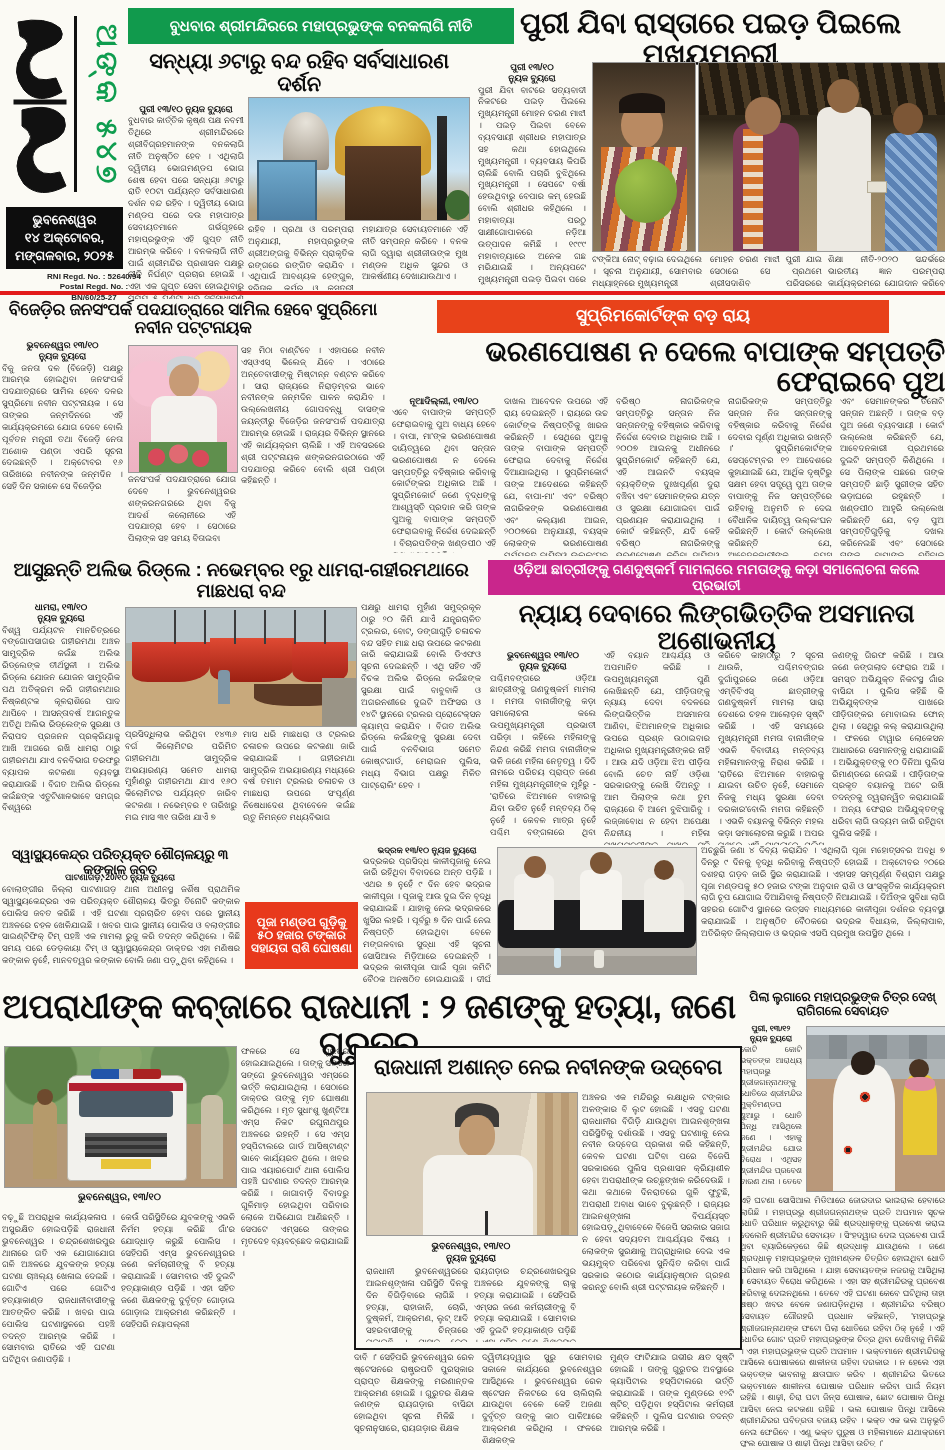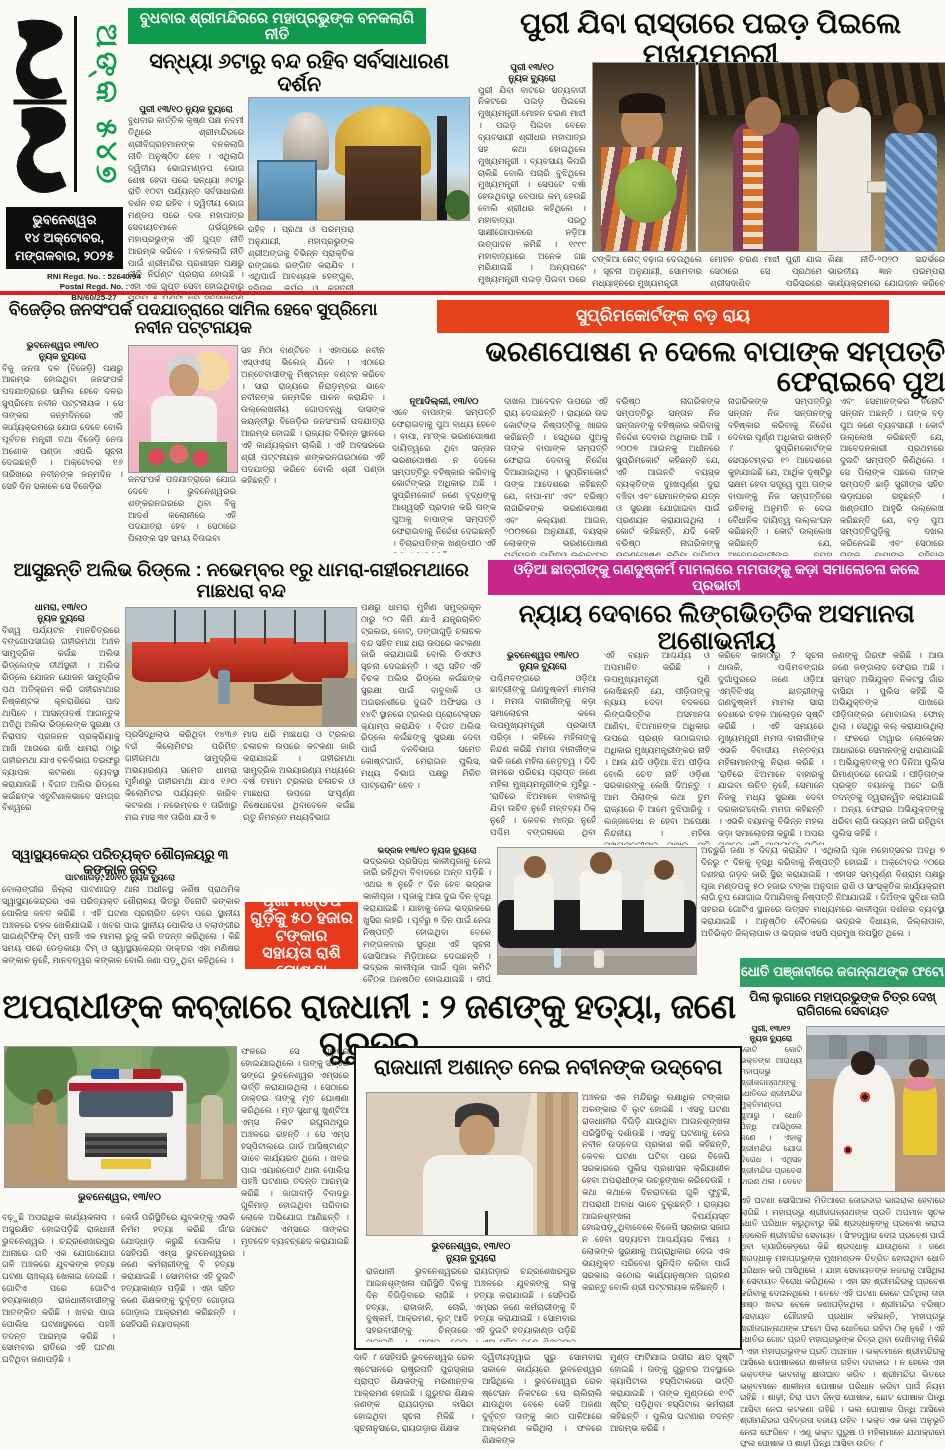--- a/index.html
+++ b/index.html
@@ -39,35 +39,36 @@
       <div>୧୪ ଅକ୍ଟୋବର,</div>
       <div>ମଙ୍ଗଳବାର, ୨୦୨୫</div>
     </div>
     <div class="abs rni" style="left:0;top:272px;width:128px;margin-left:30px;">
       <div>RNI Regd. No. : 52640/94</div>
       <div>Postal Regd. No. :</div>
       <div>BN/60/25-27</div>
     </div>
   </div>
 
-  <div class="abs kicker" style="left:128px;top:8px;width:298px;height:36px;background:#119a4d;font-size:15px;">ବୁଧବାର ଶ୍ରୀମନ୍ଦିରରେ ମହାପ୍ରଭୁଙ୍କ ବନକଲାଗି ନୀତି</div>
+  <div class="abs kicker" style="left:128px;top:8px;width:386px;height:36px;background:#119a4d;font-size:15px;">ବୁଧବାର ଶ୍ରୀମନ୍ଦିରରେ ମହାପ୍ରଭୁଙ୍କ ବନକଲାଗି ନୀତି</div>
   <div class="abs hl" style="left:128px;top:50px;width:342px;font-size:21px;">ସନ୍ଧ୍ୟା ୬ଟାରୁ ବନ୍ଦ ରହିବ ସର୍ବସାଧାରଣ ଦର୍ଶନ</div>
   <div class="abs" style="left:128px;top:104px;width:116px;height:198px;">
     <div class="dl">ପୁରୀ ୧୩/୧୦ ନ୍ୟୁଜ ବ୍ୟୁରୋ</div>
     <div class="col" style="height:184px;">ବୁଧବାର କାର୍ତ୍ତିକ କୃଷ୍ଣ ପକ୍ଷ ନବମୀ ତିଥିରେ ଶ୍ରୀମନ୍ଦିରରେ ଶ୍ରୀବିଗ୍ରହମାନଙ୍କ ବନକଲାଗି ନୀତି ଅନୁଷ୍ଠିତ ହେବ । ଏଥିଲାଗି ଦ୍ୱିତୀୟ ଭୋଗମଣ୍ଡପ ଭୋଗ ଶେଷ ହେବା ପରେ ସନ୍ଧ୍ୟା ୬ଟାରୁ ରାତି ୧୦ଟା ପର୍ଯ୍ୟନ୍ତ ସର୍ବସାଧାରଣ ଦର୍ଶନ ବନ୍ଦ ରହିବ । ଦ୍ୱିତୀୟ ଭୋଗ ମଣ୍ଡପ ପରେ ଦଉ ମହାପାତ୍ର ସେବାୟତମାନେ ଗର୍ଭଗୃହରେ ମହାପ୍ରଭୁଙ୍କ ଏହି ଗୁପ୍ତ ନୀତି ଆରମ୍ଭ କରିବେ । ବନକଲାଗି ନୀତି ପାଇଁ ଶ୍ରୀମନ୍ଦିର ପ୍ରଶାସନ ପକ୍ଷରୁ ନୀତି ନିର୍ଘଣ୍ଟ ପ୍ରଚାର ହୋଇଛି । ଏହା ଏକ ଗୁପ୍ତ ସେବା ହୋଇଥିବାରୁ ପ୍ରାୟ ୫ ଘଣ୍ଟା ଧରି ସର୍ବସାଧାରଣ ଦର୍ଶନ ବନ୍ଦ</div>
   </div>
   <div class="photo" style="left:248px;top:97px;width:220px;height:122px;background:linear-gradient(#8fc3e0,#cde4f2 60%,#b9a27d 92%);">
     <div class="ph" style="left:86px;top:8px;width:96px;height:70px;background:radial-gradient(circle at 50% 20%,#f0d060,#cf9e32 70%);border-radius:50% 50% 12% 12%;"></div>
     <div class="ph" style="left:96px;top:48px;width:76px;height:74px;background:linear-gradient(#5a3b26,#3c2718);"></div>
     <div class="ph" style="left:34px;top:14px;width:46px;height:58px;background:radial-gradient(circle at 50% 18%,#e7e3da,#9a8f80);border-radius:50% 50% 8% 8%;"></div>
     <div class="ph" style="left:8px;top:62px;width:56px;height:60px;background:linear-gradient(#6fa9cc,#4c7ea3);border:2px solid #3e647e;"></div>
     <div class="ph" style="left:188px;top:18px;width:10px;height:104px;background:linear-gradient(#2c2c2c,#151515);"></div>
     <div class="ph" style="left:196px;top:92px;width:26px;height:30px;background:#3f6b33;border-radius:50%;"></div>
   </div>
   <div class="abs col" style="left:248px;top:224px;width:106px;height:66px;">ରହିବ । ପ୍ରଥା ଓ ପରମ୍ପରା ଅନୁଯାୟୀ, ମହାପ୍ରଭୁଙ୍କ ଶ୍ରୀଅଙ୍ଗକୁ ବିଭିନ୍ନ ପ୍ରାକୃତିକ ରଙ୍ଗରେ ରଙ୍ଗିତ କରାଯିବ । ଏଥିପାଇଁ ଆବଶ୍ୟକ ହେଙ୍ଗୁଳ, ହରିତାଳ, କର୍ପୂର ଓ କସ୍ତୁରୀ ବ୍ୟବହାର କରାଯାଇ ବଡ</div>
+  <div class="abs col" style="left:362px;top:224px;width:106px;height:66px;">ମହାଯାତ୍ର ସେବାୟତମାନେ ଏହି ନୀତି ସମ୍ପନ୍ନ କରିବେ । ବନକ ଲାଗି ଦ୍ୱାରା ଶ୍ରୀଜୀଉଙ୍କ ମୁଖ ମଣ୍ଡଳ ଅଧିକ ସୁନ୍ଦର ଓ ଆକର୍ଷଣୀୟ ଦେଖାଯାଉଥାଏ ।</div>
 
   <div class="abs hl" style="left:476px;top:8px;width:469px;font-size:29px;">ପୁରୀ ଯିବା ରାସ୍ତାରେ ପଇଡ଼ ପିଇଲେ ମୁଖ୍ୟମନ୍ତ୍ରୀ</div>
   <div class="abs" style="left:478px;top:62px;width:108px;height:228px;">
     <div class="dl"><span>ପୁରୀ ୧୩/୧୦</span><br><span>ନ୍ୟୁଜ ବ୍ୟୁରୋ</span></div>
     <div class="col" style="height:200px;">ପୁରୀ ଯିବା ବାଟରେ ସତ୍ୟବାଦୀ ନିକଟରେ ପଇଡ଼ ପିଇଲେ ମୁଖ୍ୟମନ୍ତ୍ରୀ ମୋହନ ଚରଣ ମାଝୀ । ପଇଡ଼ ପିଇବା ବେଳେ ବ୍ୟବସାୟୀ ଶ୍ରୀଧର ମହାପାତ୍ର ସହ କଥା ହୋଇଥିଲେ ମୁଖ୍ୟମନ୍ତ୍ରୀ । ବ୍ୟବସାୟ କିପରି ଚାଲିଛି ବୋଲି ପଚାରି ବୁଝିଥିଲେ ମୁଖ୍ୟମନ୍ତ୍ରୀ । ସେପଟେ ବର୍ଷା ହେଉଥିବାରୁ ବେପାର କମ୍ ହେଉଛି ବୋଲି ଶ୍ରୀଧର କହିଥିଲେ । ମହାବାତ୍ୟା ପରଠୁ ସାକ୍ଷୀଗୋପାଳରେ ନଡ଼ିଆ ଉତ୍ପାଦନ କମିଛି । ୧୯୯୯ ମହାବାତ୍ୟାରେ ଅନେକ ଗଛ ମରିଯାଇଛି । ଅନ୍ୟପଟେ ମୁଖ୍ୟମନ୍ତ୍ରୀ ପଇଡ଼ ପିଇବା ପରେ ଶ୍ରୀଧରଙ୍କୁ ପ୍ରଶଂସା କରିବା ସହିତ ଦୁଇଟି ୫ଶହ</div>
   </div>
   <div class="photo" style="left:592px;top:62px;width:102px;height:188px;background:linear-gradient(#3b2f22,#6b543c 35%,#8d7a5d);">
     <div class="ph" style="left:28px;top:38px;width:42px;height:48px;background:#b98a62;border-radius:50%;"></div>
     <div class="ph" style="left:26px;top:30px;width:46px;height:20px;background:#1b1410;border-radius:50% 50% 0 0;"></div>
     <div class="ph" style="left:8px;top:84px;width:86px;height:104px;background:repeating-linear-gradient(100deg,#d4722a 0 8px,#e9dcc8 8px 14px,#8a4a52 14px 22px);"></div>
@@ -140,39 +141,38 @@
     <div class="col" style="height:166px;">ପଶ୍ଚିମବଙ୍ଗରେ ଓଡ଼ିଆ ଛାତ୍ରୀଙ୍କୁ ଗଣଦୁଷ୍କର୍ମ ମାମଲା । ମମତା ବାନାର୍ଜୀଙ୍କୁ କଡ଼ା ସମାଲୋଚନା କଲେ ଉପମୁଖ୍ୟମନ୍ତ୍ରୀ ପ୍ରଭାତୀ ପରିଡ଼ା । କହିଲେ ମହିଳାଙ୍କୁ ନିନ୍ଦଣ କରିଛି ମମତା ବାନାର୍ଜୀଙ୍କ ଭଳି ଜଣେ ମହିଳା ନେତୃତ୍ୱ । ଦିଦି ନାମରେ ପରିଚୟ ପ୍ରାପ୍ତ ଜଣେ ମହିଳା ମୁଖ୍ୟମନ୍ତ୍ରୀଙ୍କ ମୁହଁରୁ -'ରାତିରେ ଝିଅମାନେ ବାହାରକୁ ଯିବା ଉଚିତ ନୁହେଁ ମନ୍ତବ୍ୟ ଠିକ୍ ନୁହେଁ । କେବଳ ମାତ୍ର ନୁହେଁ ପଶ୍ଚିମ ବଙ୍ଗଳାରେ ଥିବା ଅନେକେଟି ନଡେ ଲକ୍ଷ ମହିଳାମାନଙ୍କୁ</div>
   </div>
   <div class="abs col" style="left:604px;top:650px;width:106px;height:195px;">ଏହି ବୟାନ ଆଶ୍ଚର୍ଯ୍ୟ ଓ ଅପମାନିତ କରିଛି । ଉପମୁଖ୍ୟମନ୍ତ୍ରୀ ପୁଣି ଲେଖିଛନ୍ତି ଯେ, ପୀଡ଼ିତାଙ୍କୁ ନ୍ୟାୟ ଦେବା ବଦଳରେ ଲିଙ୍ଗଭିତ୍ତିକ ଅସମାନତା ଆଣିବା, ଝିଅମାନଙ୍କ ଅଧିକାର ଉପରେ ପ୍ରଶ୍ନ ଉଠାଇବାର ଅଧିକାର ମୁଖ୍ୟମନ୍ତ୍ରୀଙ୍କର ନାହିଁ । ଆଉ ଯଦି ଓଡ଼ିଆ ଝିଅ ପୀଡ଼ିତା ବୋଲି ଚେତ ନାହିଁ ଓଡ଼ିଶା ସରକାରଙ୍କୁ ଲେଖି ଦିଅନ୍ତୁ । ଆମ ପିଲାଙ୍କ କଥା ତୁମ ରାଜ୍ୟରେ ବି ଆମେ ବୁଝିପାରିବୁ । ଲଜ୍ଜାବୋଧ ନ ହେବା ଅପେକ୍ଷା ନିନ୍ଦନୀୟ । ମହିଳା ମୁଖ୍ୟମନ୍ତ୍ରୀଙ୍କ ପାଖରୁ ଯଦି ସମବେଦନା, ସୁରକ୍ଷା, ଅଧିକାର ଝିଅମାନେ ଆଶା କରିବେନି ତାହାହେଲେ</div>
   <div class="abs col" style="left:718px;top:650px;width:106px;height:195px;">କରିବେ କାହାଠାରୁ ? ସୂଚନା ଥାଉକି, ପଶ୍ଚିମବଙ୍ଗର ଦୁର୍ଗାପୁରରେ ଜଣେ ଓଡ଼ିଆ ଏମ୍‌ବିବିଏସ୍ ଛାତ୍ରୀଙ୍କୁ ଗଣଦୁଷ୍କର୍ମ ମାମଲା ସାରା ଦେଶରେ ଚହଳ ଆଲୋଡ଼ନ ସୃଷ୍ଟି କରିଛି । ଏହି ସମୟରେ ମୁଖ୍ୟମନ୍ତ୍ରୀ ମମତା ବାନାର୍ଜୀଙ୍କ ଏଭଳି ବିବାଦୀୟ ମନ୍ତବ୍ୟ ମହିଳାମାନଙ୍କୁ ନିରାଶ କରିଛି । 'ରାତିରେ ଝିଅମାନେ ବାହାରକୁ ଯାଇବା ଉଚିତ ନୁହେଁ, ସେମାନେ ନିଜକୁ ମଧ୍ୟ ସୁରକ୍ଷା ଦେବା ଦରକାର'ବୋଲି ମମତା କହିଛନ୍ତି । ଏଭଳି ବୟାନକୁ ବିଭିନ୍ନ ମହଲ କଡ଼ା ସମାଲୋଚନା କରୁଛି । ଅପର ପକ୍ଷରେ ଏହି ମାମଲାରେ ପୁଲିସ ଏପର୍ଯ୍ୟନ୍ତ ୪</div>
   <div class="abs col" style="left:832px;top:650px;width:112px;height:195px;">ଜଣଙ୍କୁ ଗିରଫ କରିଛି । ଆଉ ଜଣେ ଜଙ୍ଗଲାଦ ଫେରାର ଅଛି । ସମସ୍ତ ଅଭିଯୁକ୍ତ ନିକଟସ୍ଥ ଗାଁର ବାସିନ୍ଦା । ପୁଲିସ କହିଛି କି ଅଭିଯୁକ୍ତଙ୍କ ପାଖରେ ପୀଡ଼ିତାଙ୍କର ମୋବାଇଲ ଫୋନ୍ ଥିଲା । ସେଥିରୁ କଲ୍ କରାଯାଉଥିଲା । ଫଳରେ ଟାୱାର ଲୋକେସନ ଆଧାରରେ ସେମାନଙ୍କୁ ଧରାଯାଇଛି । ଅଭିଯୁକ୍ତଙ୍କୁ ୧୦ ଦିନିଆ ପୁଲିସ ରିମାଣ୍ଡରେ ନେଇଛି । ପୀଡ଼ିତାଙ୍କ ପ୍ରକୃତ ବୟାନକୁ ଅଟେ ରଖି ତଦନ୍ତକୁ ତ୍ୱରାନ୍ୱିତ କରାଯାଇଛି । ଅନ୍ୟ ଫେରାର ଅଭିଯୁକ୍ତଙ୍କୁ ଧରିବା ଲାଗି ଉଦ୍ୟମ ଜାରି ରହିଥିବା ପୁଲିସ କହିଛି ।</div>
 
   <div class="abs hl" style="left:0;top:848px;width:240px;font-size:13.5px;">ସ୍ୱାସ୍ଥ୍ୟକେନ୍ଦ୍ର ପରିତ୍ୟକ୍ତ ଶୌଚାଳୟରୁ ୩ କଙ୍କାଳ ଜବତ</div>
   <div class="abs dl" style="left:0;top:872px;width:240px;font-size:8.5px;">ପାଟଣାଗଡ଼, 20/୧୦  ନ୍ୟୁଜ ବ୍ୟୁରୋ</div>
   <div class="abs col" style="left:2px;top:884px;width:238px;height:98px;">ବୋଲାଙ୍ଗୀର ଜିଲ୍ଲା ପାଟଣାଗଡ଼ ଥାନା ଅଧୀନସ୍ଥ ଜର୍ଶିଷ ପ୍ରାଥମିକ ସ୍ୱାସ୍ଥ୍ୟକେନ୍ଦ୍ରର ଏକ ପରିତ୍ୟକ୍ତ ଶୌଚାଳୟ ଭିତରୁ ତିନୋଟି କଙ୍କାଳ ପୋଲିସ ଜବତ କରିଛି । ଏହି ଘଟଣା ପ୍ରଚାରିତ ହେବା ପରେ ସ୍ଥାନୀୟ ଅଞ୍ଚଳରେ ଚହଳ ଖେଳିଯାଇଛି । ଖବର ପାଇ ସ୍ଥାନୀୟ ପୋଲିସ ଓ ବଲାଙ୍ଗୀର ସାଇଣ୍ଟିଫିକ୍ ଟିମ୍ ପହଞ୍ଚି ଏକ ମାମଲା ରୁଜୁ କରି ତଦନ୍ତ କରିଥିଲେ । କିଛି ସମୟ ପରେ ଡେଡ଼କାୟା ଟିମ୍ ଓ ସ୍ୱାସ୍ଥ୍ୟକେନ୍ଦ୍ର ଡାକ୍ତର ଏହା ମଣିଷର କଙ୍କାଳ ନୁହେଁ, ମାନବତ୍ୱର କଙ୍କାଳ ବୋଲି ଜଣା ପଡ଼ୁଥିବା କହିଥିଲେ ।</div>
 
-  <div class="abs kicker" style="left:245px;top:902px;width:113px;height:67px;background:#e8391c;font-size:16px;padding:0 4px;box-sizing:border-box;">ପୂଜା ମଣ୍ଡପ ଗୁଡ଼ିକୁ ୫୦ ହଜାର ଟଙ୍କାର ସହାୟତା ରାଶି ଘୋଷଣା</div>
+  <div class="abs kicker" style="left:245px;top:902px;width:113px;height:67px;background:#e8391c;font-size:12px;padding:0 4px;box-sizing:border-box;">ପୂଜା ମଣ୍ଡପ ଗୁଡ଼ିକୁ ୫୦ ହଜାର ଟଙ୍କାର ସହାୟତା ରାଶି ଘୋଷଣା</div>
   <div class="abs" style="left:363px;top:845px;width:128px;height:140px;">
     <div class="dl" style="font-size:8.5px;">ଭଦ୍ରକ ୧୩/୧୦ ନ୍ୟୁଜ ବ୍ୟୁରୋ</div>
     <div class="col" style="height:126px;">ଭଦ୍ରକର ପ୍ରସିଦ୍ଧ କାଳୀପୂଜାକୁ ନେଇ ଜାରି ରହିଥିବା ବିବାଦରେ ଅନ୍ତ ପଡ଼ିଛି । ଏଥର ୭ ନୁହେଁ ୯ ଦିନ ହେବ ଭଦ୍ରକ କାଳୀପୂଜା । ପୂଜାକୁ ଆଉ ଦୁଇ ଦିନ ବୃଦ୍ଧି କରାଯାଇଛି । ଯାହାକୁ ନେଇ ଭଦ୍ରକରେ ଖୁସିର ଲହରି । ପୂର୍ବରୁ ୭ ଦିନ ପାଇଁ ନେଇ ନିଷ୍ପତ୍ତି ହୋଇଥିବା ବେଳେ ମଙ୍ଗଳବାର ସୁଦ୍ଧା ଏହି ସୂଚନା ସୋସିଆଲ ମିଡ଼ିଆରେ ଦେଇଛନ୍ତି । ଭଦ୍ରକ କାଳୀପୂଜା ପାଇଁ ପୂଜା କମିଟି ବୈଠକ ଅନୁଷ୍ଠିତ ହୋଇଯାଇଛି । ଦୀର୍ଘ ବର୍ଷ ଧରି ପଣ୍ଡିତ ହୋଇ ଆସୁଥିବା ଭଦ୍ରକର କାଳୀପୂଜାକୁ ଏଥର</div>
   </div>
   <div class="photo" style="left:497px;top:847px;width:198px;height:126px;background:linear-gradient(#e8e6e0 0 62%,#b8b4ac 62% 86%,#a19d95 86%);">
     <div class="ph" style="left:0px;top:52px;width:198px;height:48px;background:#1c1c1e;border-radius:8px;"></div>
     <div class="ph" style="left:16px;top:26px;width:40px;height:56px;background:#f3f1ec;border-radius:8px 8px 0 0;"></div>
     <div class="ph" style="left:26px;top:8px;width:22px;height:22px;background:#8a5f3e;border-radius:50%;"></div>
     <div class="ph" style="left:82px;top:22px;width:42px;height:60px;background:#f6f4ef;border-radius:8px 8px 0 0;"></div>
     <div class="ph" style="left:92px;top:4px;width:22px;height:22px;background:#7c5636;border-radius:50%;"></div>
     <div class="ph" style="left:146px;top:30px;width:40px;height:54px;background:#efede7;border-radius:8px 8px 0 0;"></div>
     <div class="ph" style="left:156px;top:12px;width:20px;height:20px;background:#6e4a2e;border-radius:50%;"></div>
     <div class="ph" style="left:56px;top:100px;width:7px;height:20px;background:#cfe4ee;border-radius:3px;"></div>
     <div class="ph" style="left:96px;top:102px;width:10px;height:18px;background:#e9e7df;border-radius:3px;"></div>
   </div>
   <div class="abs col" style="left:701px;top:845px;width:244px;height:110px;">ଅଚ୍ଛୁରି ଜଣା ୪ ଦିବ୍ୟ କରାଯିବ । ଏଥିଲାଗି ପୂଜା ମହୋତ୍ସବର ଅବଧି ୭ ଦିନରୁ ୯ ଦିନକୁ ବୃଦ୍ଧି କରିବାକୁ ନିଷ୍ପତ୍ତି ହୋଇଛି । ଅକ୍ଟୋବର ୨୦ରେ ଦଶହରା ଗଡ଼ବ ଜାରି ସ୍ଥିର କରାଯାଇଛି । ଏହାସହ ସମ୍ପୂର୍ଣ୍ଣ ବିଶ୍ରାମ ପକ୍ଷରୁ ପୂଜା ମଣ୍ଡପକୁ ୫୦ ହଜାର ଟଙ୍କା ଅନୁଦାନ ରାଶି ଓ ସାଂସ୍କୃତିକ କାର୍ଯ୍ୟକ୍ରମ ଲାଗି ଚୂପ ଯୋଗାଇ ଦିଆଯିବାକୁ ନିଷ୍ପତ୍ତି ନିଆଯାଇଛି । ଦିଅଁଙ୍କ ସୁବିଧା ଲାଗି ସହରର ଗୋଟିଏ ସ୍ଥାନରେ ଉତ୍ସବ ମାଧ୍ୟମରେ କାଳୀପୂଜା ଦର୍ଶନର ବ୍ୟବସ୍ଥା କରାଯାଇଛି । ଅନୁଷ୍ଠିତ ବୈଠକରେ ଭଦ୍ରକ ବିଧାୟକ, ଜିଲ୍ଲାପାଳ, ଅତିରିକ୍ତ ଜିଲ୍ଲାପାଳ ଓ ଭଦ୍ରକ ଏସପି ପ୍ରମୁଖ ଉପସ୍ଥିତ ଥିଲେ ।</div>
 
-  <div class="abs kicker" style="left:740px;top:958px;width:205px;height:29px;background:#2f9e68;font-size:13.5px;">ଧୋତି ପଞ୍ଜାବୀରେ ଜଗନ୍ନାଥଙ୍କ ଫଟୋ</div>
   <div class="abs hl" style="left:740px;top:991px;width:205px;font-size:12.5px;">ପିଲା ଲୁଗାରେ ମହାପ୍ରଭୁଙ୍କ ଚିତ୍ର ଦେଖ୍ ରାଗିଗଲେ ସେବାୟତ</div>
   <div class="abs" style="left:740px;top:1024px;width:62px;height:168px;">
     <div class="dl" style="font-size:8px;"><span>ପୁରୀ, ୧୩/୧୨</span><br><span>ନ୍ୟୁଜ ବ୍ୟୁରୋ</span></div>
     <div class="col" style="height:140px;font-size:8px;">କୋଟି କୋଟି ଭକ୍ତଙ୍କ ଆରାଧ୍ୟ ମହାପ୍ରଭୁ ଶ୍ରୀଜଗନ୍ନାଥଙ୍କୁ ଧୋତିରେ ଶ୍ରୀମନ୍ଦିର ମୁକ୍ତିମଣ୍ଡପ ଶୁଆରୁ । ଧୋତି ପିନ୍ଧି ଆସିଥିଲେ ଜଣେ । ଏହାକୁ ଶ୍ରୀମନ୍ଦିର ଯୋର ବିରୋଧ । ଏଥିସହ ଶ୍ରୀମନ୍ଦିର ପ୍ରବେଶ ବାରଣ ଥିଲା । ତେବେ</div>
   </div>
   <div class="photo" style="left:806px;top:1026px;width:139px;height:164px;background:linear-gradient(#cfd6da 0 18%,#aeb4b6 18% 32%,#b9987a 32%);">
     <div class="ph" style="left:0;top:8px;width:139px;height:24px;background:repeating-linear-gradient(90deg,#9aa1a5 0 22px,#868d91 22px 40px);"></div>
     <div class="ph" style="left:26px;top:38px;width:62px;height:126px;background:#f5f3ee;border-radius:30% 30% 0 0;"></div>
     <div class="ph" style="left:44px;top:24px;width:24px;height:24px;background:#2a2019;border-radius:50%;"></div>
     <div class="ph" style="left:52px;top:64px;width:12px;height:12px;background:radial-gradient(circle,#1a1a1a 30%,#d8402a 31% 60%,#f0e6d8 61%);border-radius:50%;"></div>

